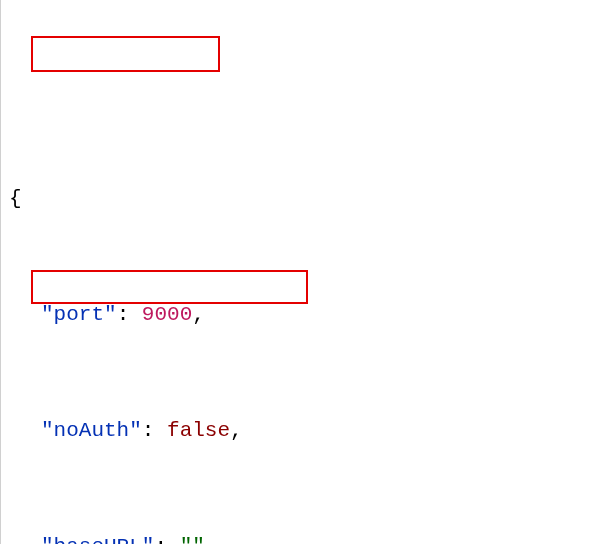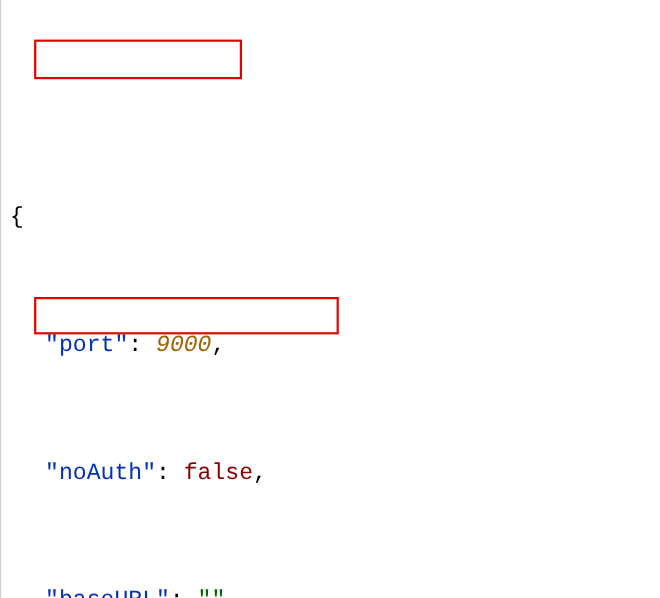--- a/index.html
+++ b/index.html
@@ -24,21 +24,21 @@
     display: block;
     height: 29px;
   }
   .indent {
     display: inline-block;
     width: 32px;
   }
   .key { color: #0431B4; }
   .str { color: #006400; }
   .bool { color: #8B0000; }
-  .num { color: #a16207; font-style: italic; }
+  .num { color: #be185d; }
   .punc { color: #000000; }
   .highlight-box {
     position: absolute;
     border: 2px solid #e40000;
     background: transparent;
     pointer-events: none;
   }
   #hl-port  { left: 30px; top: 36px;  width: 185px; height: 32px; }
   #hl-scope { left: 30px; top: 270px; width: 273px; height: 30px; }
 </style>

